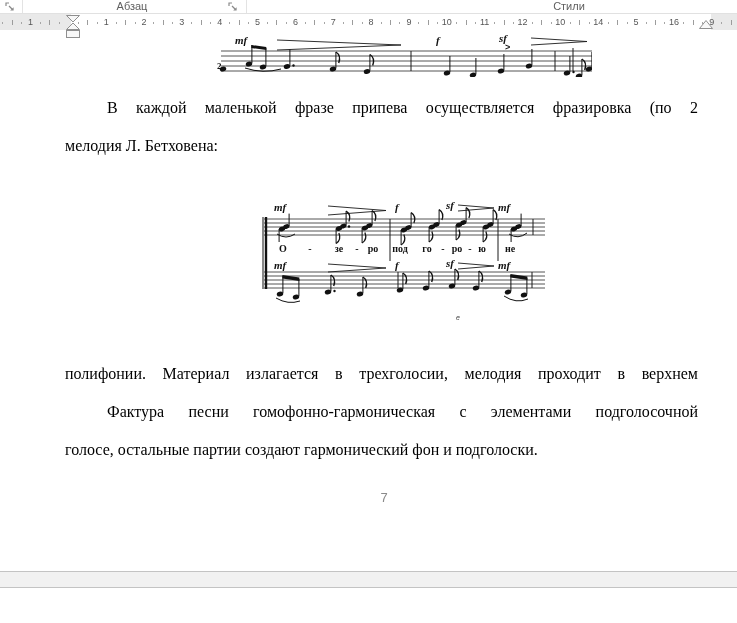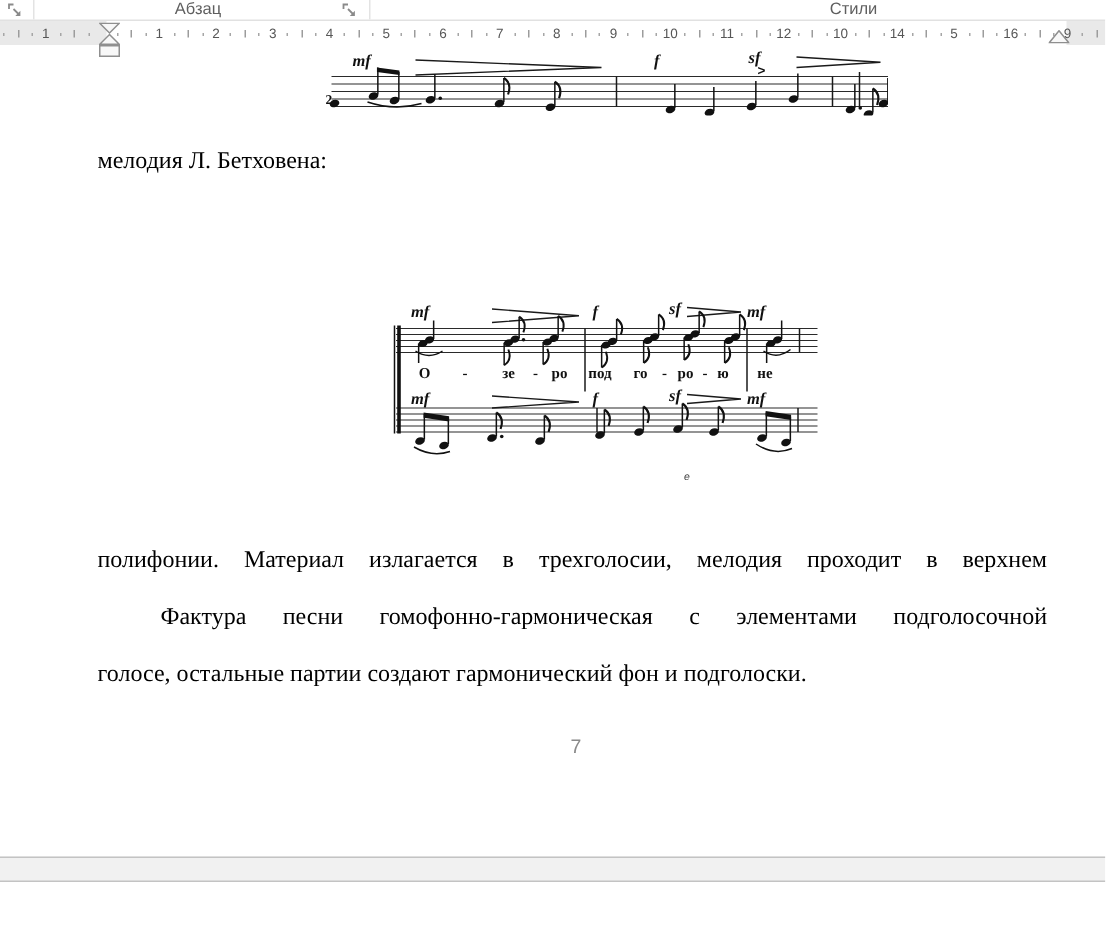--- a/index.html
+++ b/index.html
@@ -190,20 +190,21 @@
         <ellipse cx="364" cy="43" rx="3.3" ry="2.4" fill="#111" transform="rotate(-18 364 43)"></ellipse>
         <line x1="366.9" y1="42" x2="366.9" y2="26" stroke="#111" stroke-width="1"></line>
         <path d="M366.9 26 q5.5 3.5 2.8 11" fill="none" stroke="#111" stroke-width="1.4"></path>
         <ellipse cx="374" cy="36" rx="3.3" ry="2.4" fill="#111" transform="rotate(-18 374 36)"></ellipse>
         <line x1="376.9" y1="35" x2="376.9" y2="19" stroke="#111" stroke-width="1"></line>
         <path d="M30 35 Q48 41 66 36" fill="none" stroke="#111" stroke-width="1"></path>
       </g>
   </svg>
 
   <div class="para" style="top:89px">
+    <div class="line first">В каждой маленькой фразе припева осуществляется фразировка (по 2</div>
     <div class="line last">мелодия Л. Бетховена:</div>
   </div>
 
   <svg class="music" style="left:262px;top:197px" width="285" height="128" viewBox="0 0 285 128">
     <path d="M2 22 H283 M2 26 H283 M2 30 H283 M2 34 H283 M2 38 H283" stroke="#2a2a2a" stroke-width="0.8"></path>
     <path d="M2 75 H283 M2 79 H283 M2 83 H283 M2 87 H283 M2 91 H283" stroke="#2a2a2a" stroke-width="0.8"></path>
     <path d="M1 20 V92" stroke="#111" stroke-width="1"></path>
     <path d="M4 20 V92" stroke="#111" stroke-width="2.4"></path>
     <path d="M128 22 V64 M236 22 V64 M271 22 V38" stroke="#1a1a1a" stroke-width="1"></path>
     <path d="M136 75 V91 M270 75 V91" stroke="#1a1a1a" stroke-width="1"></path>

